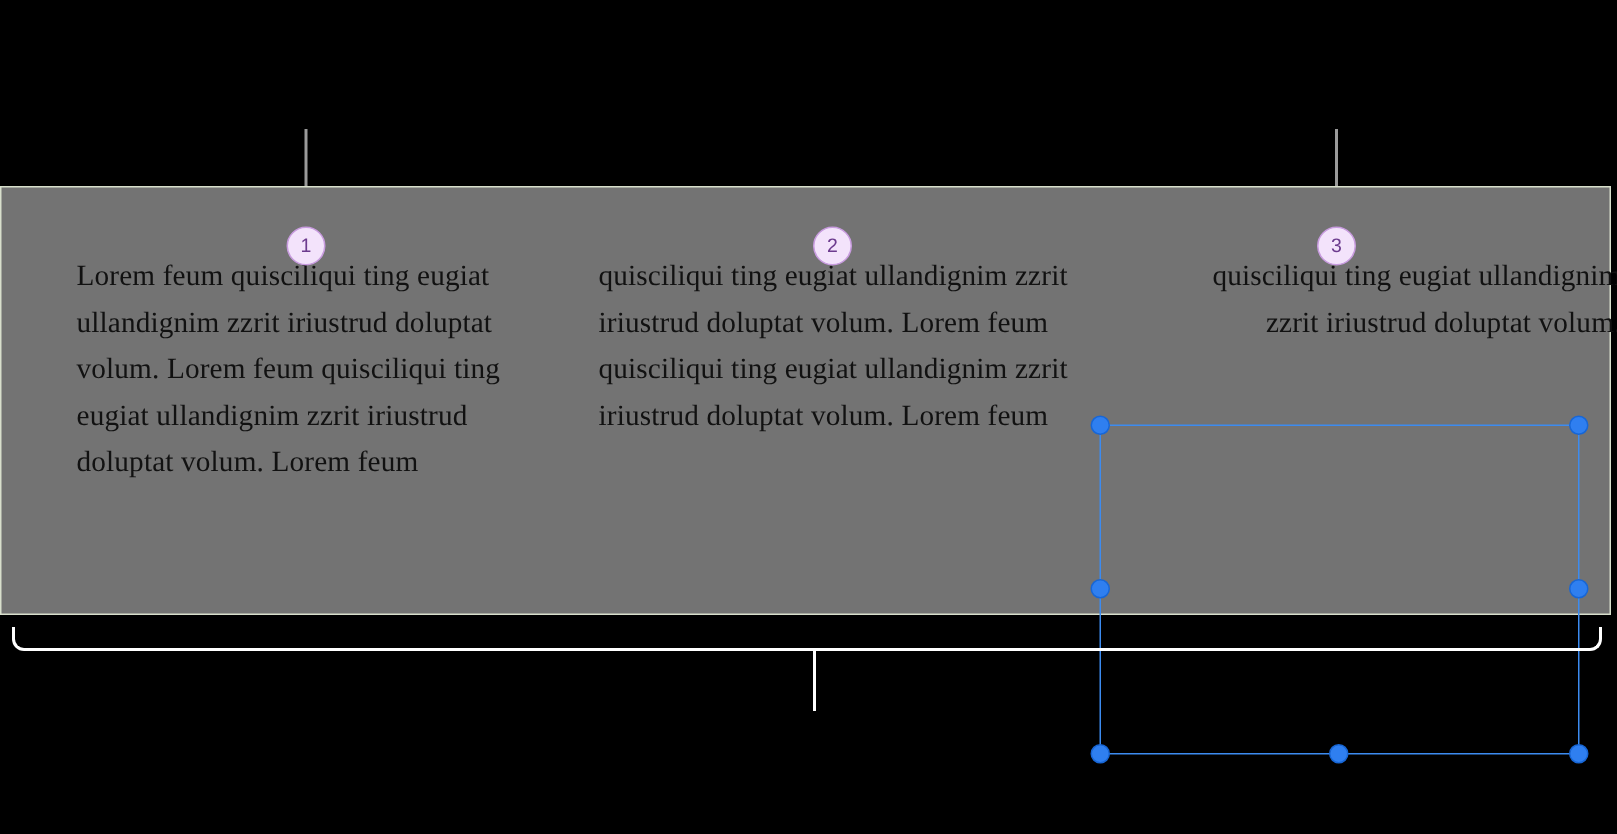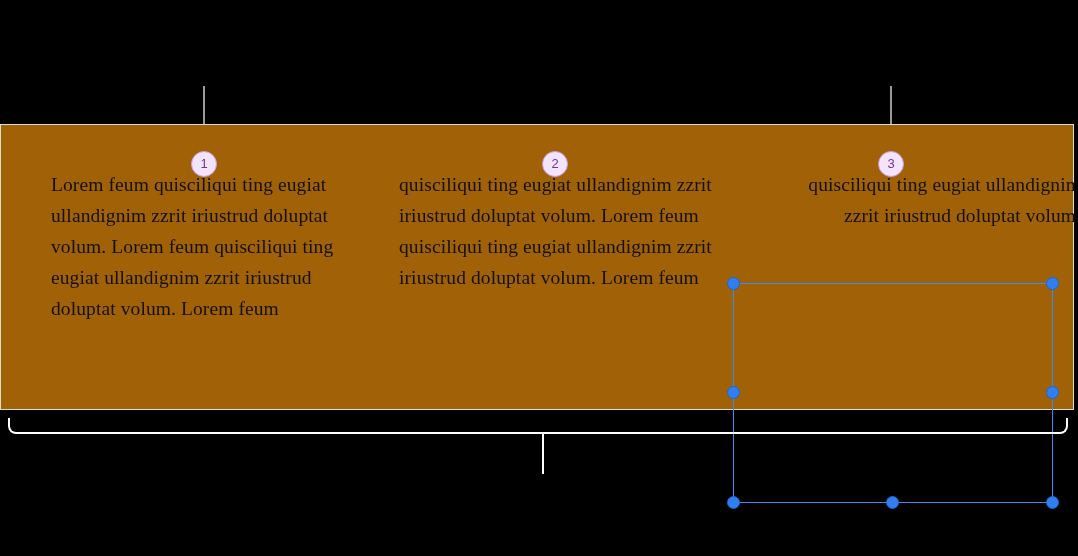--- a/index.html
+++ b/index.html
@@ -30,21 +30,21 @@
   .leader-1 { left: 203px; top: 86px; height: 78px; }
   .leader-3 { left: 890px; top: 86px; height: 78px; }
 
   
   #canvas {
     position: absolute;
     left: 0px;
     top: 124px;
     width: 1074px;
     height: 286px;
-    background: #a16207;
+    background: #737373;
     border: 1px solid #d8dfcc;
     box-sizing: border-box;
   }
 
   .col {
     position: absolute;
     top: 44px;
     width: 318px;
     font-size: 19.5px;
     line-height: 31px;

